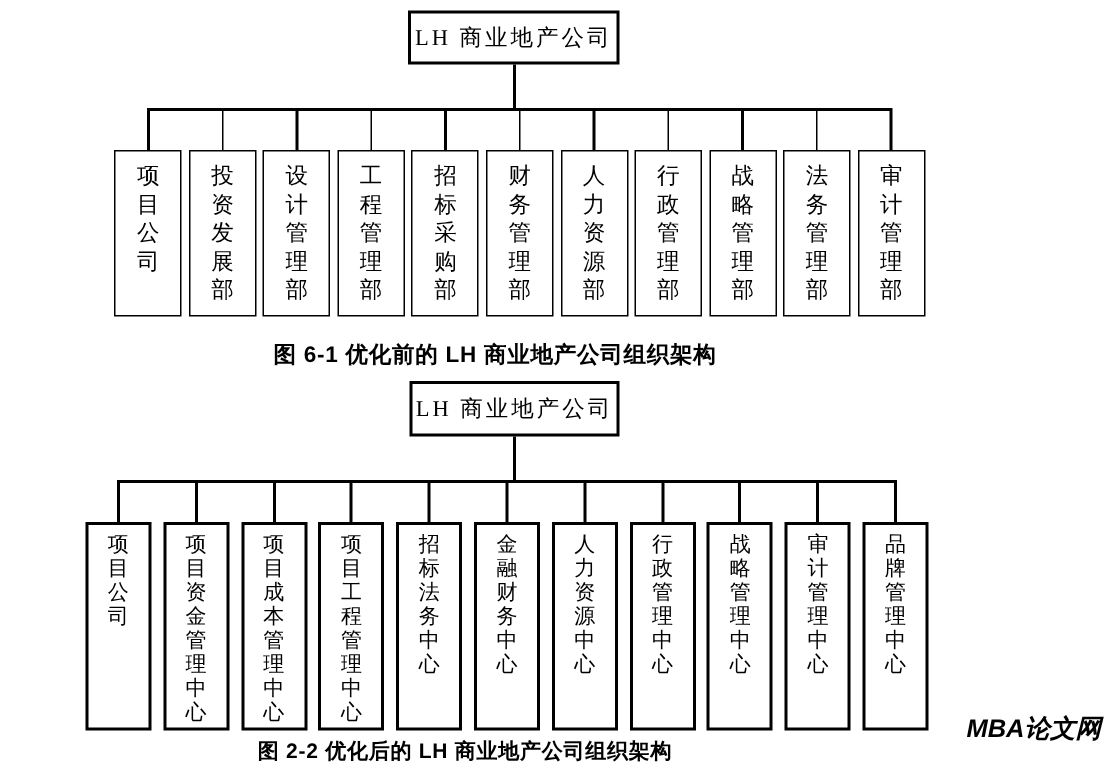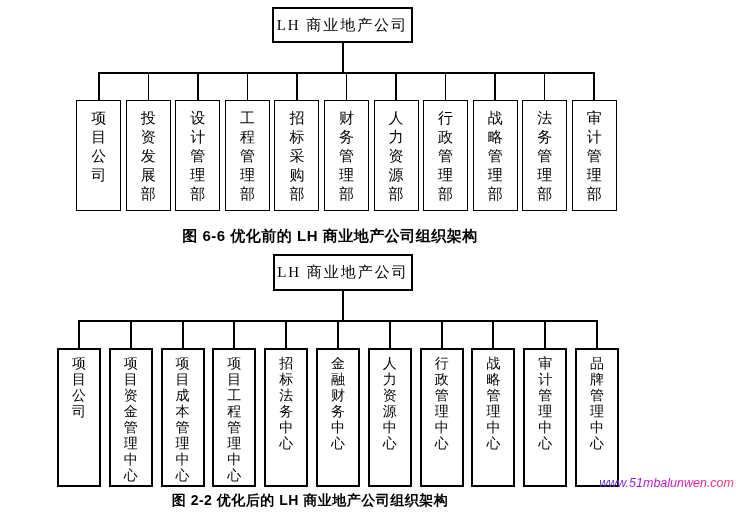--- a/index.html
+++ b/index.html
@@ -193,21 +193,21 @@
 部</span>
         </div>
         <div class="obox">
           <span class="vtext">审
 计
 管
 理
 部</span>
         </div>
       </div>
-    <div class="abs caption c1-cap">图 6-6 优化前的 LH 商业地产公司组织架构</div>
+    <div class="abs caption c1-cap">图 6-1 优化前的 LH 商业地产公司组织架构</div>
   </section>
 
   <section>
     <div class="abs root-box c2-root">
       <span>LH 商业地产公司</span>
     </div>
     <div class="abs vline c2-vline"></div>
     <div class="connector c2-conn">
       <div class="hline"></div>
     <div class="stub-cell">
@@ -335,16 +335,16 @@
 管
 理
 中
 心</span>
         </div>
       </div>
     <div class="abs caption c2-cap">图 2-2 优化后的 LH 商业地产公司组织架构</div>
   </section>
 
   <div class="abs watermark">
-    <div class="wm-url">www.51mbalunwen.com</div>
+    <div class="wm-name">MBA论文网</div>
   </div>
 
 </div>
 
 </body></html>

